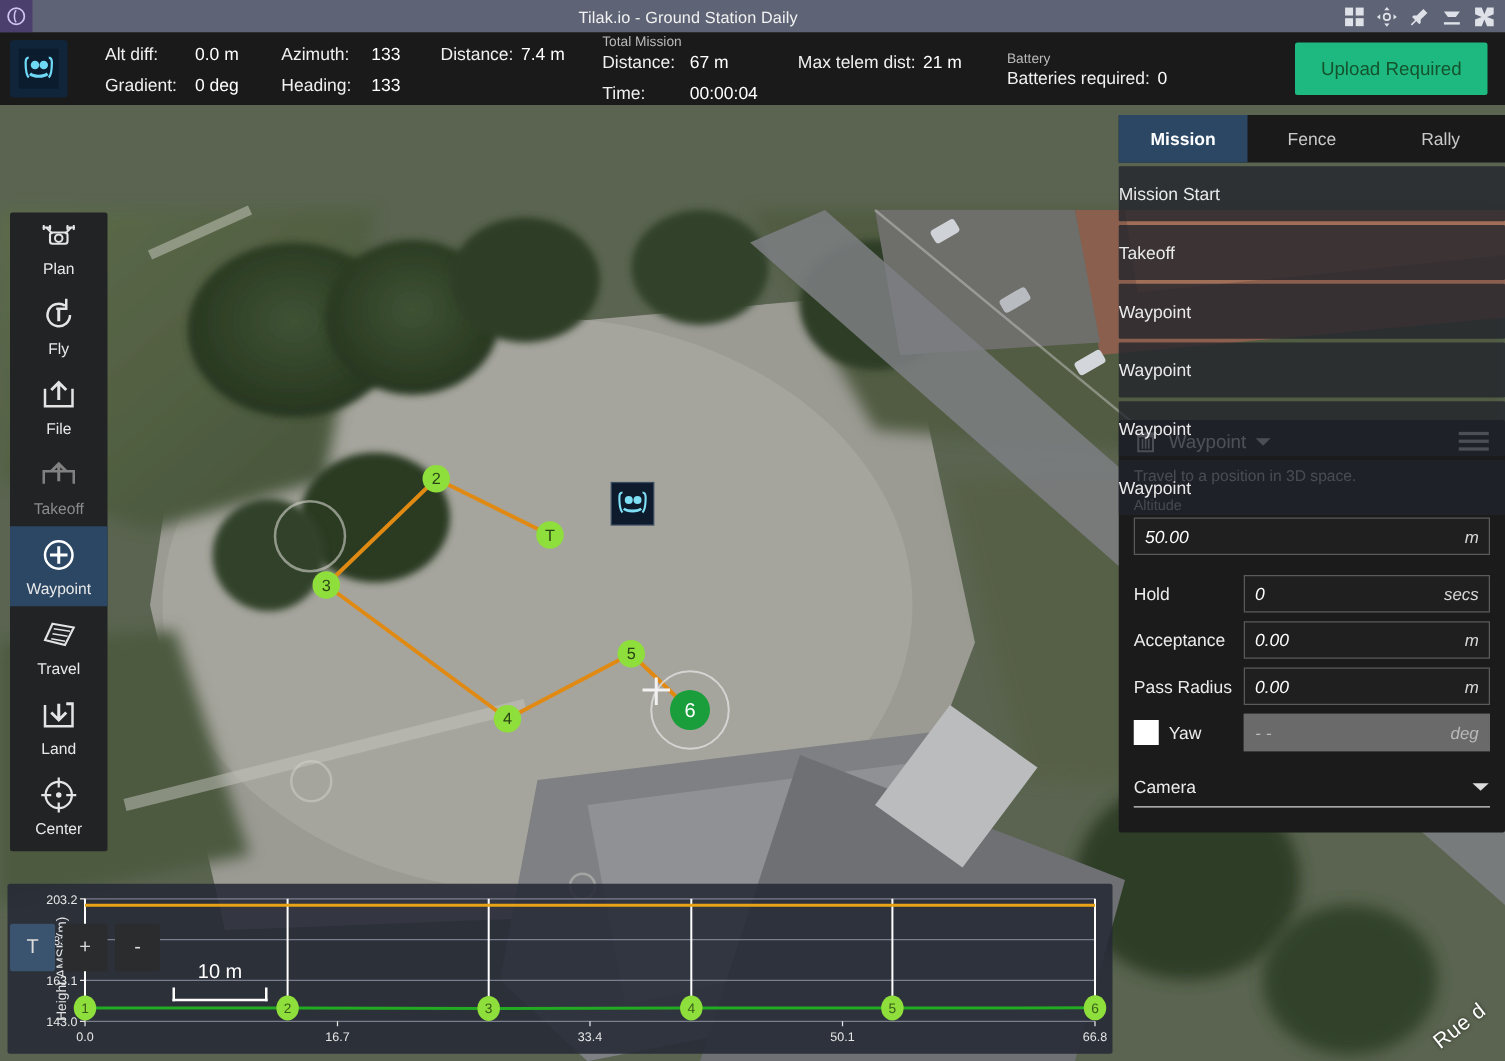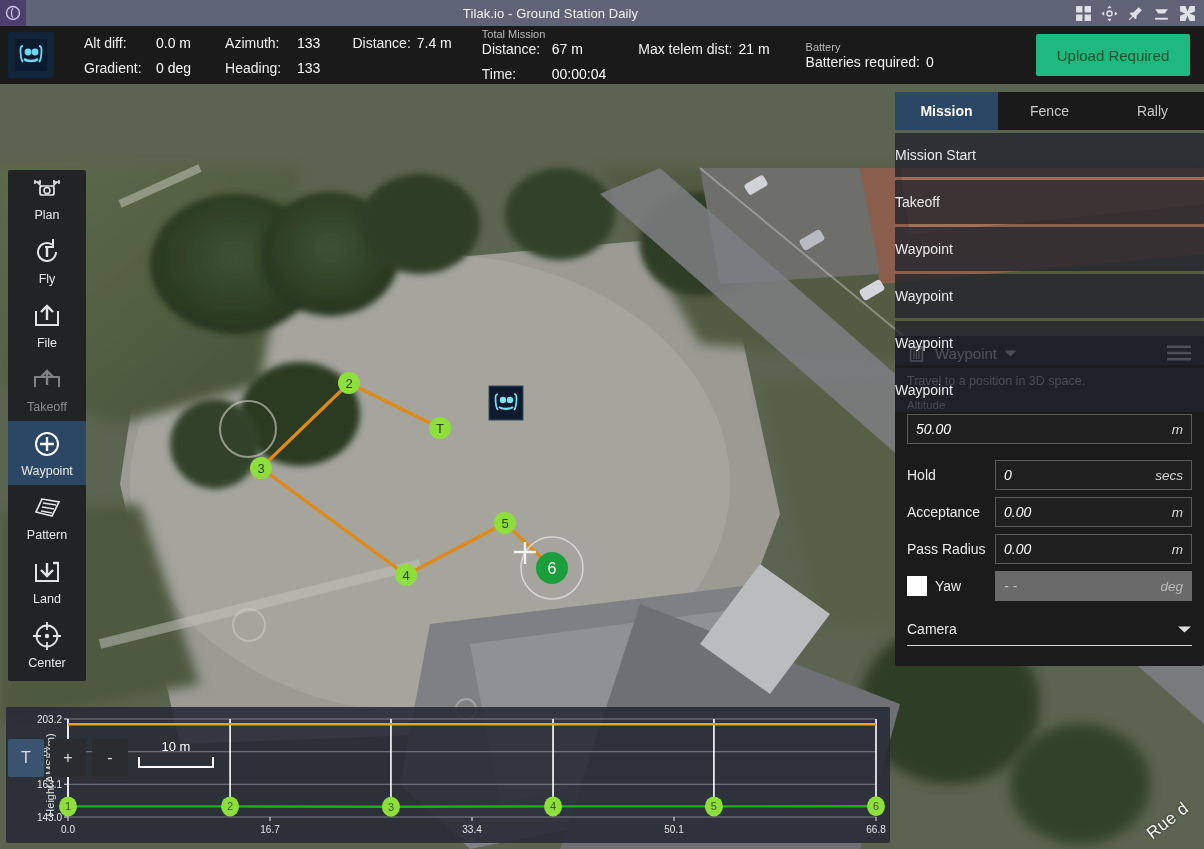--- a/index.html
+++ b/index.html
@@ -90,21 +90,21 @@
   .tool:first-child .tool-ico { margin-bottom: 2px; }
 
   
   .zoomrow { position: absolute; left: 8px; top: 655px; display: flex; gap: 6px; z-index: 20; }
   .zbtn {
     width: 36px; height: 38px; background: #2b2c2e; border: none; color: #dcdcdc;
     font-size: 16px; font-family: "Liberation Sans", sans-serif; cursor: pointer; border-radius: 2px;
   }
   .zbtn.active { background: #3a536f; }
   .scalebar { position: absolute; left: 138px; top: 655px; width: 76px; z-index: 20; text-align: center; }
-  .scale-txt { font-size: 13px; color: #ffffff; margin-bottom: 3px; }
+  .scale-txt { font-size: 16px; color: #ffffff; margin-bottom: 3px; margin-top: 30px; }
   .scale-line { height: 11px; border: 2px solid #ffffff; border-top: none; }
 
   
   .rpanel { position: absolute; right: 0; top: 92px; width: 309px; z-index: 15; }
   .tabs { display: flex; height: 38px; background: #1a1a1a; }
   .tab {
     flex: 1; display: flex; align-items: center; justify-content: center;
     font-size: 14px; color: #c9c9c9; cursor: pointer;
   }
   .tab.active { background: #2b4764; color: #ffffff; font-weight: bold; }
@@ -425,21 +425,21 @@
         </svg>
       </div>
       <div class="tool active">
         <div class="tool-lbl">Waypoint</div>
         <svg class="tool-ico" viewBox="0 0 34 34">
           <circle cx="17" cy="17" r="11" fill="none" stroke="#ffffff" stroke-width="2"></circle>
           <path d="M17 10 V24 M10 17 H24" stroke="#ffffff" stroke-width="2.4"></path>
         </svg>
       </div>
       <div class="tool">
-        <div class="tool-lbl">Pattern</div>
+        <div class="tool-lbl">Travel</div>
         <svg class="tool-ico" viewBox="0 0 34 34">
           <path d="M12 8 L29 11 L22 25 L6 21 Z" fill="none" stroke="#e4e4e4" stroke-width="1.7"></path>
           <path d="M13 12 L26 14 M12 16 L24 18 M11 20 L22 22" stroke="#e4e4e4" stroke-width="1.3"></path>
         </svg>
       </div>
       <div class="tool">
         <div class="tool-lbl">Land</div>
         <svg class="tool-ico" viewBox="0 0 34 34">
           <path d="M6 9 V26 H28 V9" fill="none" stroke="#e4e4e4" stroke-width="2"></path>
           <path d="M17 8 L17 21 M11 15 L17 21 L23 15" fill="none" stroke="#e4e4e4" stroke-width="2.4"></path>

